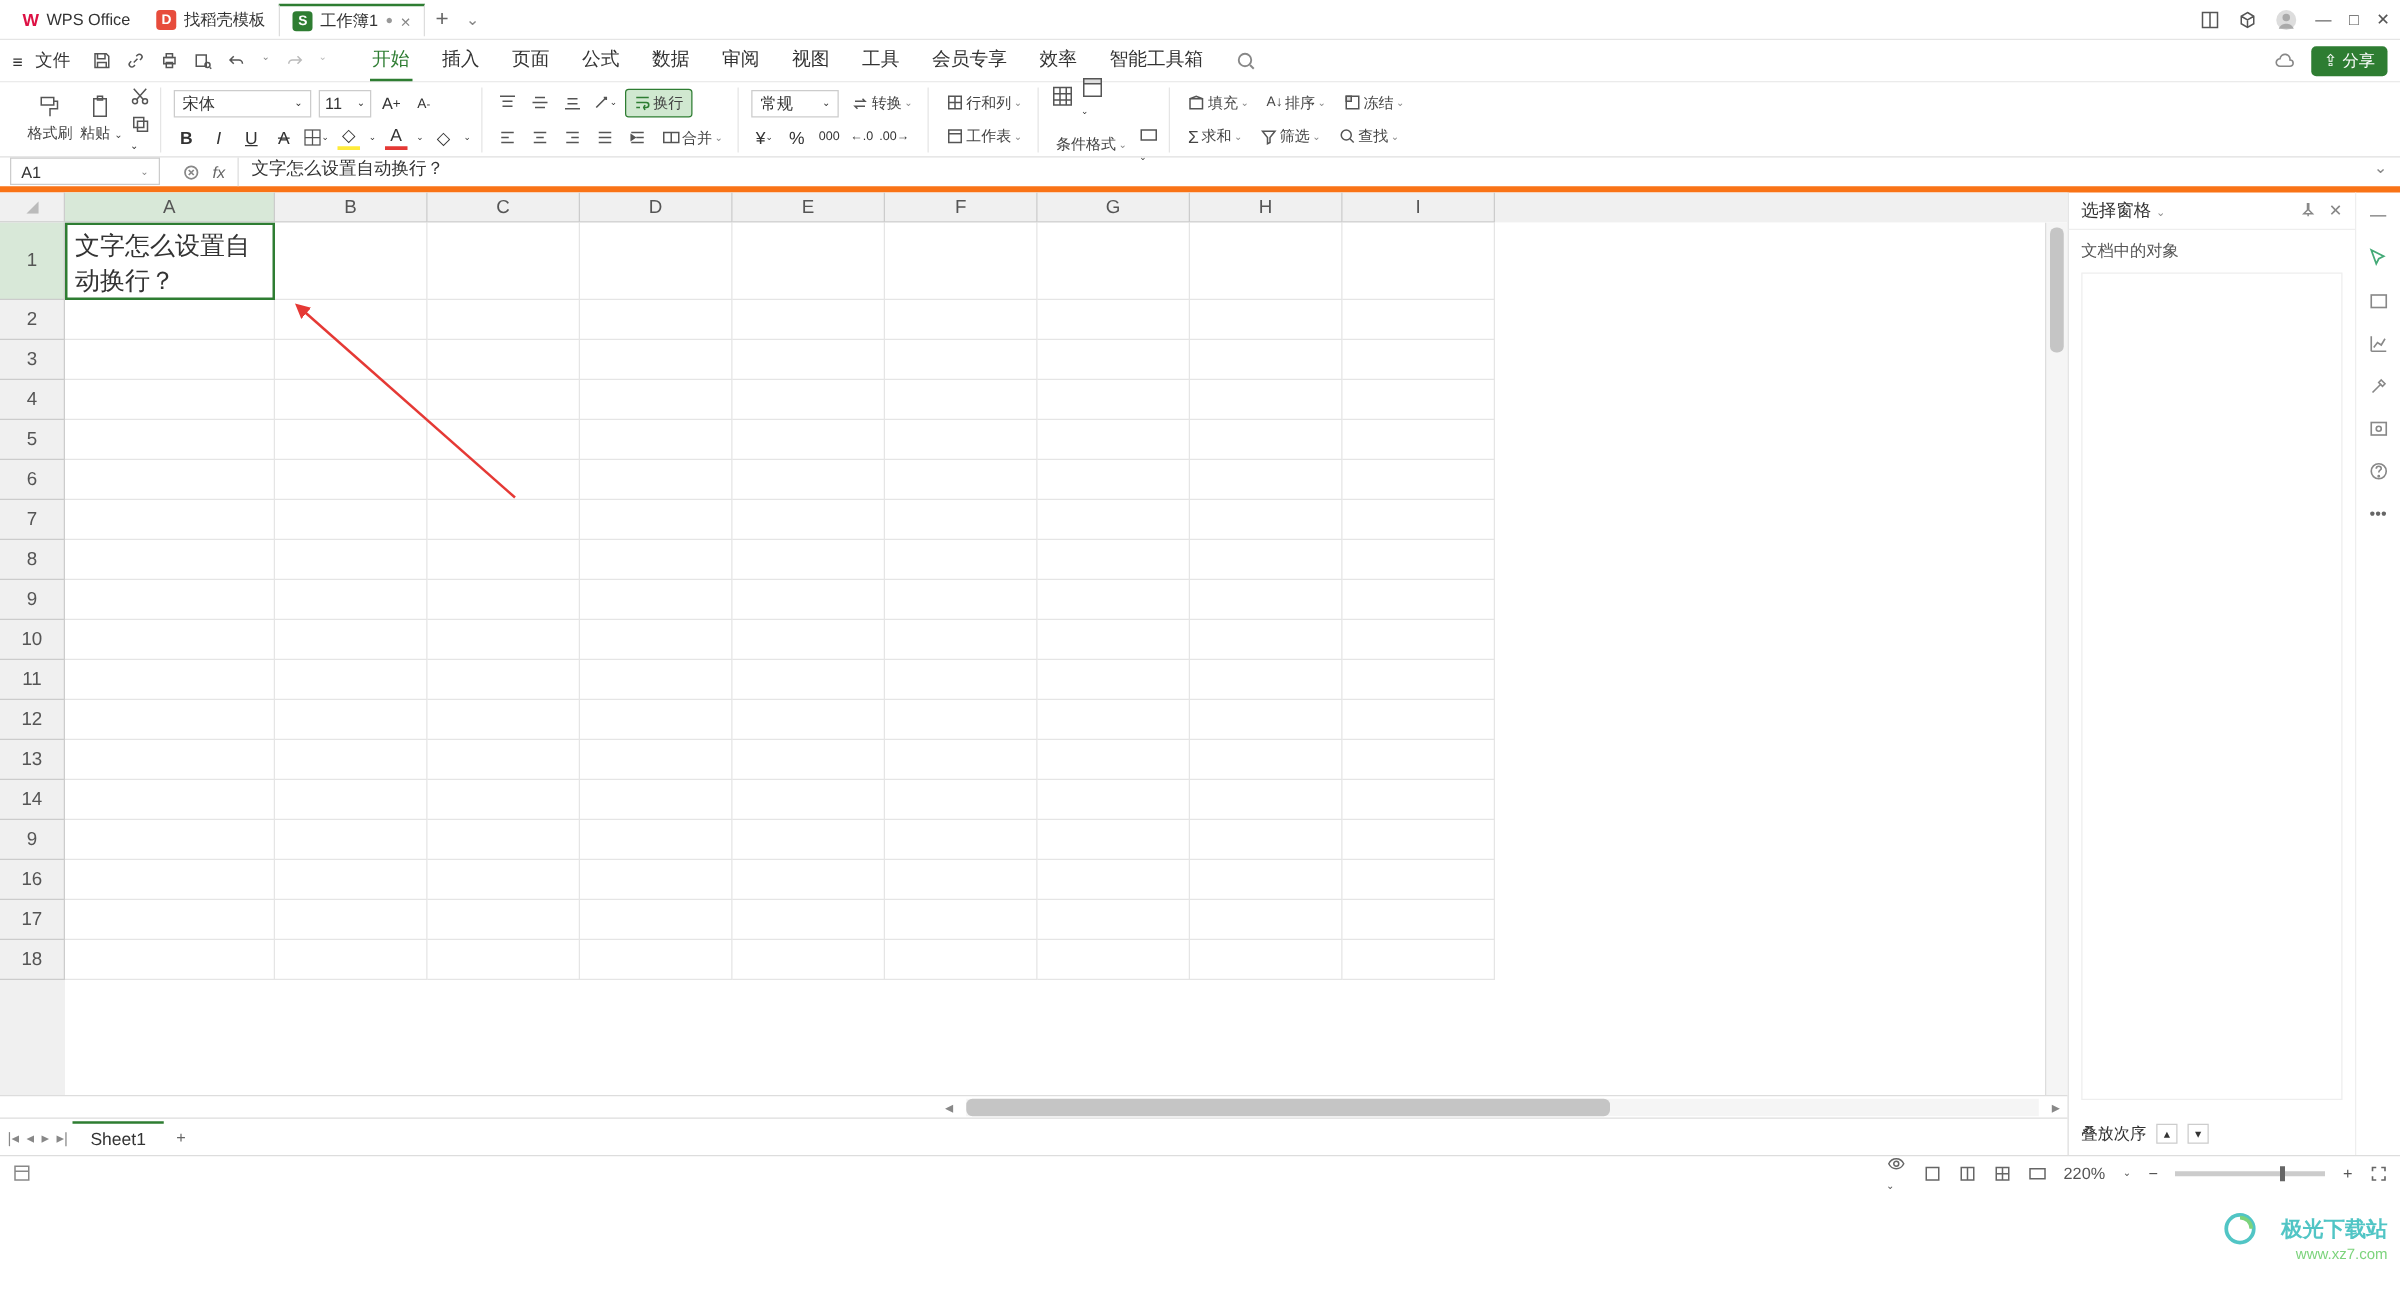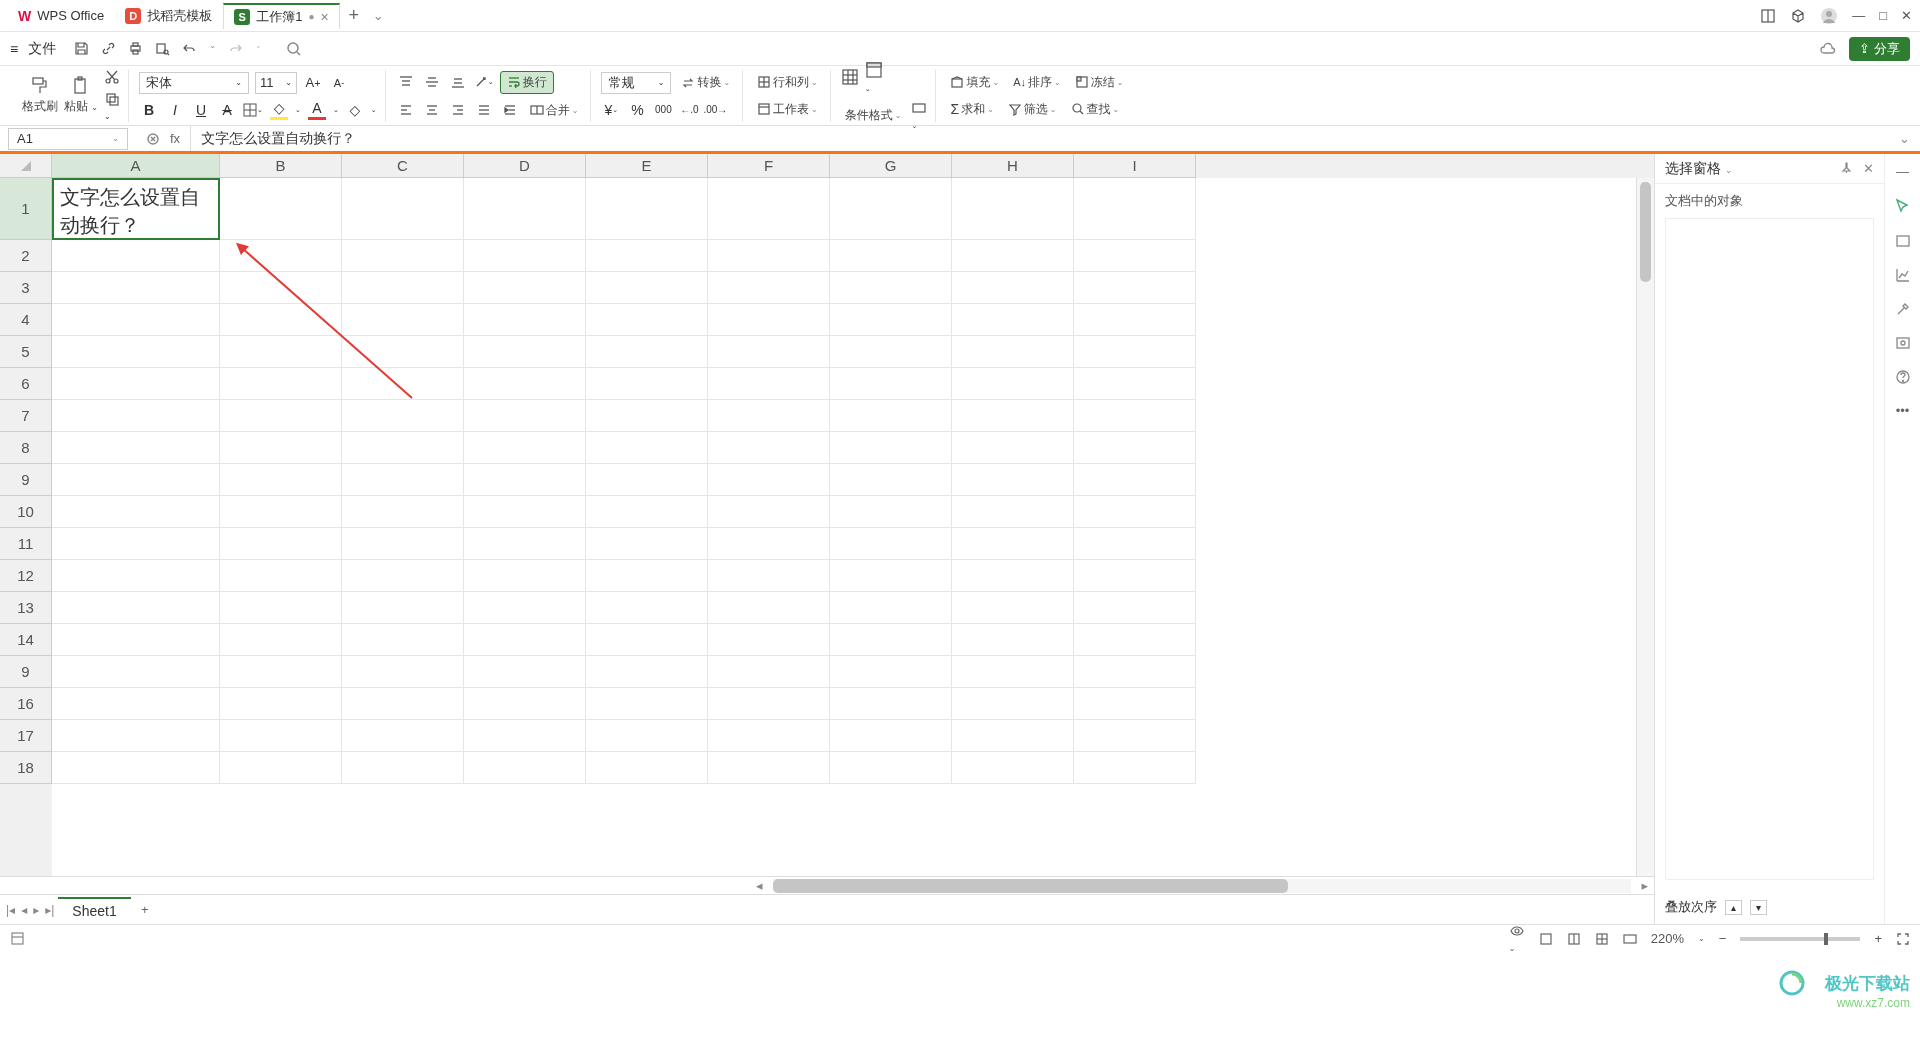--- a/index.html
+++ b/index.html
@@ -35,21 +35,21 @@
 .rbig { display:flex; flex-direction:column; align-items:center; gap:2px; font-size:12px; color:#444; }
 .rbig .ico { font-size:18px; color:#555; }
 .rbtn { display:flex; align-items:center; gap:2px; padding:2px 4px; font-size:12px; color:#444; }
 .rbtn .caret { font-size:8px; color:#888; }
 .font-select { border:1px solid #ccc; height:22px; width:110px; padding:0 6px; display:flex; align-items:center; justify-content:space-between; font-size:13px; }
 .size-select { border:1px solid #ccc; height:22px; width:42px; padding:0 4px; display:flex; align-items:center; justify-content:space-between; font-size:13px; }
 .fmt-btn { width:20px; height:20px; display:flex; align-items:center; justify-content:center; font-size:14px; }
 .color-bar { width:18px; height:3px; }
 .wrap-active { background:#d0e8d0; border:1px solid #2e7d32; padding:2px 6px; border-radius:3px; }
 
-.formula-bar { height:28px; display:flex; align-items:center; border-bottom:3px solid #f97316; }
+.formula-bar { height:28px; display:flex; align-items:flex-start; border-bottom:5px solid #f97316; }
 .namebox { width:120px; border:1px solid #ccc; height:22px; margin:0 8px; padding:0 8px; display:flex; align-items:center; justify-content:space-between; font-size:13px; }
 .fb-icons { display:flex; gap:10px; padding:0 10px; color:#666; border-right:1px solid #ddd; height:100%; align-items:center; }
 .fb-input { flex:1; padding:0 10px; font-size:14px; }
 .fb-expand { padding:0 10px; color:#888; }
 
 .main { display:flex; height:770px; }
 .sheet-area { flex:1; display:flex; flex-direction:column; position:relative; }
 .grid-header { display:flex; height:24px; }
 .corner { width:52px; background:#f0f0f0; border-right:1px solid #ccc; border-bottom:1px solid #ccc; display:flex; align-items:center; justify-content:center; }
 .col-headers { flex:1; display:flex; background:#f0f0f0; }
@@ -174,20 +174,33 @@
         </span>
         <span style="font-size:8px;color:#888">⌄</span>
       <span>
           <svg width="15" height="15" viewBox="0 0 15 15" fill="none" stroke="#bbb" stroke-width="1.2">
             <path d="M10 4l3 3-3 3 M13 7H6a3 3 0 00-3 3"></path>
           </svg>
         </span>
         <span style="font-size:8px;color:#bbb">⌄</span>
     </div>
   </div>
+  <div class="menu-tabs" id="menu-tabs">
+      <div class="menu-tab active">开始</div>
+      <div class="menu-tab">插入</div>
+      <div class="menu-tab">页面</div>
+      <div class="menu-tab">公式</div>
+      <div class="menu-tab">数据</div>
+      <div class="menu-tab">审阅</div>
+      <div class="menu-tab">视图</div>
+      <div class="menu-tab">工具</div>
+      <div class="menu-tab">会员专享</div>
+      <div class="menu-tab">效率</div>
+      <div class="menu-tab">智能工具箱</div>
+    </div>
   <span style="margin-left:20px;color:#888">
       <svg width="16" height="16" viewBox="0 0 16 16" fill="none" stroke="#888" stroke-width="1.5">
         <circle cx="7" cy="7" r="5"></circle>
         <line x1="11" y1="11" x2="14" y2="14"></line>
       </svg>
     </span>
   <div class="menu-right">
     <span>
         <svg width="18" height="18" viewBox="0 0 18 18" fill="none" stroke="#888" stroke-width="1.3">
           <path d="M5 13a3 3 0 010-6 4 4 0 018 1 2.5 2.5 0 010 5z"></path>
@@ -487,21 +500,21 @@
       <span style="font-size:8px;color:#888">⌄</span>
     </div>
   <div class="fb-icons">
     <span>
         <svg width="14" height="14" viewBox="0 0 14 14" fill="none" stroke="#888" stroke-width="1.4">
           <circle cx="7" cy="7" r="5"></circle>
           <line x1="5" y1="5" x2="9" y2="9"></line>
           <line x1="9" y1="5" x2="5" y2="9"></line>
         </svg>
       </span>
-    <span style="font-size:13px">fx</span>
+    <span style="font-style:italic;font-size:13px">fx</span>
   </div>
   <div class="fb-input">文字怎么设置自动换行？</div>
   <div class="fb-expand">⌄</div>
 </div>
 
 <div class="main">
   <div class="sheet-area">
     <div class="grid-header">
       <div class="corner">
           <svg width="10" height="10" viewBox="0 0 10 10">

